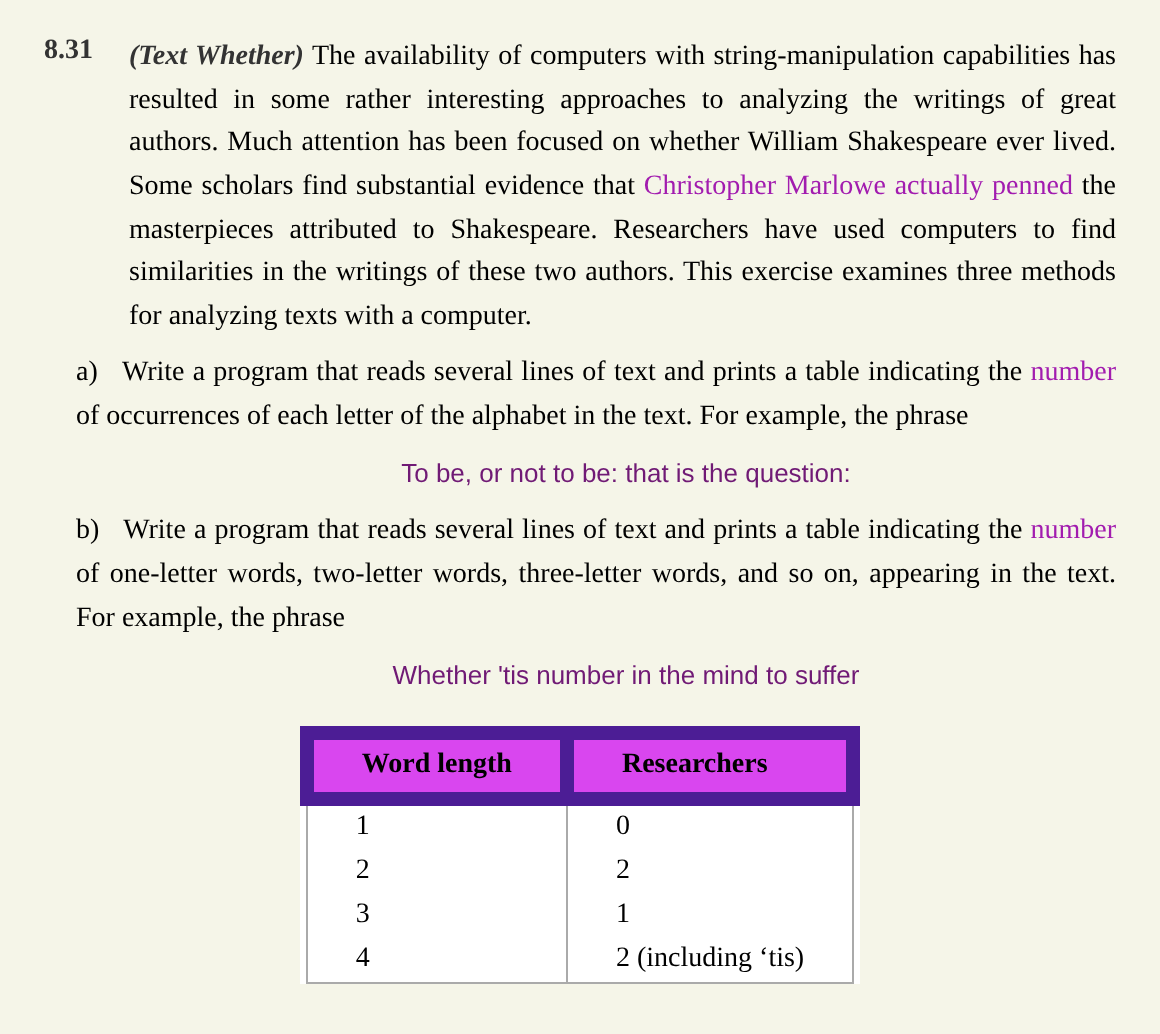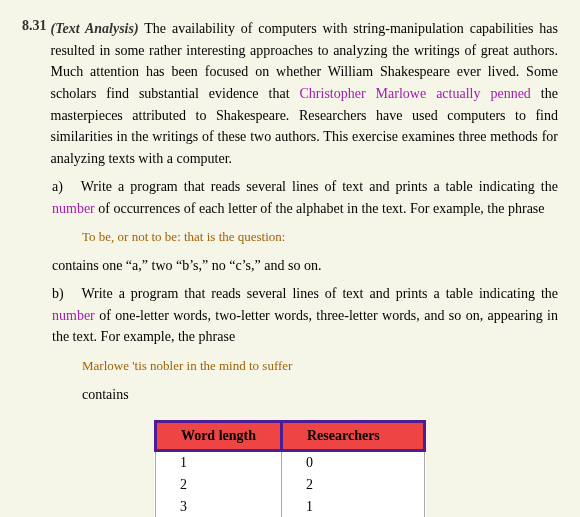--- a/index.html
+++ b/index.html
@@ -7,75 +7,75 @@
       background-color: #f5f5e8;
       font-family: "Times New Roman", Times, serif;
       font-size: 14px;
       color: #000;
       padding: 18px 22px;
       width: 580px;
       min-height: 517px;
     }
     .problem-header {
       display: flex;
-      gap: 4px;
+      gap: 18px;
       margin-bottom: 6px;
     }
     .problem-number {
       font-weight: bold;
       color: #333;
       white-space: nowrap;
     }
     .problem-title {
       font-style: italic;
       font-weight: bold;
       color: #333;
     }
     .highlight {
       color: #a21caf;
     }
     .main-text {
       line-height: 1.55;
       text-align: justify;
     }
     .sub-item {
-      margin-left: 30px;
+      margin-left: 16px;
       margin-top: 6px;
       line-height: 1.55;
       text-align: justify;
     }
     .sub-label {
       display: inline;
       font-weight: normal;
     }
     .code-block {
-      font-family: Liberation Serif, serif;
+      font-family: Liberation Sans, sans-serif;
       font-size: 13px;
-      text-align: left;
+      text-align: center;
       margin: 8px 0 8px 30px;
-      color: #a16207;
+      color: #701a75;
     }
     .table-container {
       display: flex;
       justify-content: center;
       margin: 14px 0 6px 0;
     }
     table {
       border-collapse: collapse;
       background-color: #fff;
       min-width: 200px;
     }
     table th {
-      background-color: #ef4444;
+      background-color: #d946ef;
       color: #000;
       font-weight: bold;
       font-size: 14px;
       padding: 5px 24px;
       text-align: left;
-      border: 3px solid #4c1d95;
+      border: 7px solid #4c1d95;
     }
     table td {
       padding: 3px 24px;
       font-size: 14px;
       border-left: 1px solid #aaa;
       border-right: 1px solid #aaa;
       text-align: left;
     }
     table tr:last-child td {
       border-bottom: 1px solid #aaa;
@@ -86,39 +86,35 @@
       line-height: 1.55;
     }
   </style>
 </head>
 <body>
 
 <div>
   <div class="problem-header">
     <span class="problem-number">8.31</span>
     <div class="main-text">
-      <span class="problem-title">(Text Analysis)</span>
+      <span class="problem-title">(Text Whether)</span>
       <span> The availability of computers with string-manipulation capabilities has resulted in some rather interesting approaches to analyzing the writings of great authors. Much attention has been focused on whether William Shakespeare ever lived. Some scholars find substantial evidence that <span class="highlight">Christopher Marlowe actually penned</span> the masterpieces attributed to Shakespeare. Researchers have used computers to find similarities in the writings of these two authors. This exercise examines three methods for analyzing texts with a computer.</span>
     </div>
   </div>
 
   <div class="sub-item">
     <span class="sub-label">a)&nbsp;&nbsp;</span>
     <span>Write a program that reads several lines of text and prints a table indicating the <span class="highlight">number</span> of occurrences of each letter of the alphabet in the text. For example, the phrase</span>
     <div class="code-block">To be, or not to be: that is the question:</div>
-    <span>contains one “a,” two “b’s,” no “c’s,” and so on.</span>
   </div>
 
   <div class="sub-item">
     <span class="sub-label">b)&nbsp;&nbsp;</span>
     <span>Write a program that reads several lines of text and prints a table indicating the <span class="highlight">number</span> of one-letter words, two-letter words, three-letter words, and so on, appearing in the text. For example, the phrase</span>
-    <div class="code-block">Marlowe 'tis nobler in the mind to suffer</div>
-    <div class="contains-line">
-      <span>contains</span>
-    </div>
+    <div class="code-block">Whether 'tis number in the mind to suffer</div>
   </div>
 
   <div class="table-container">
     <table>
       <thead>
         <tr>
           <th>Word length</th>
           <th>Researchers</th>
         </tr>
       </thead>

